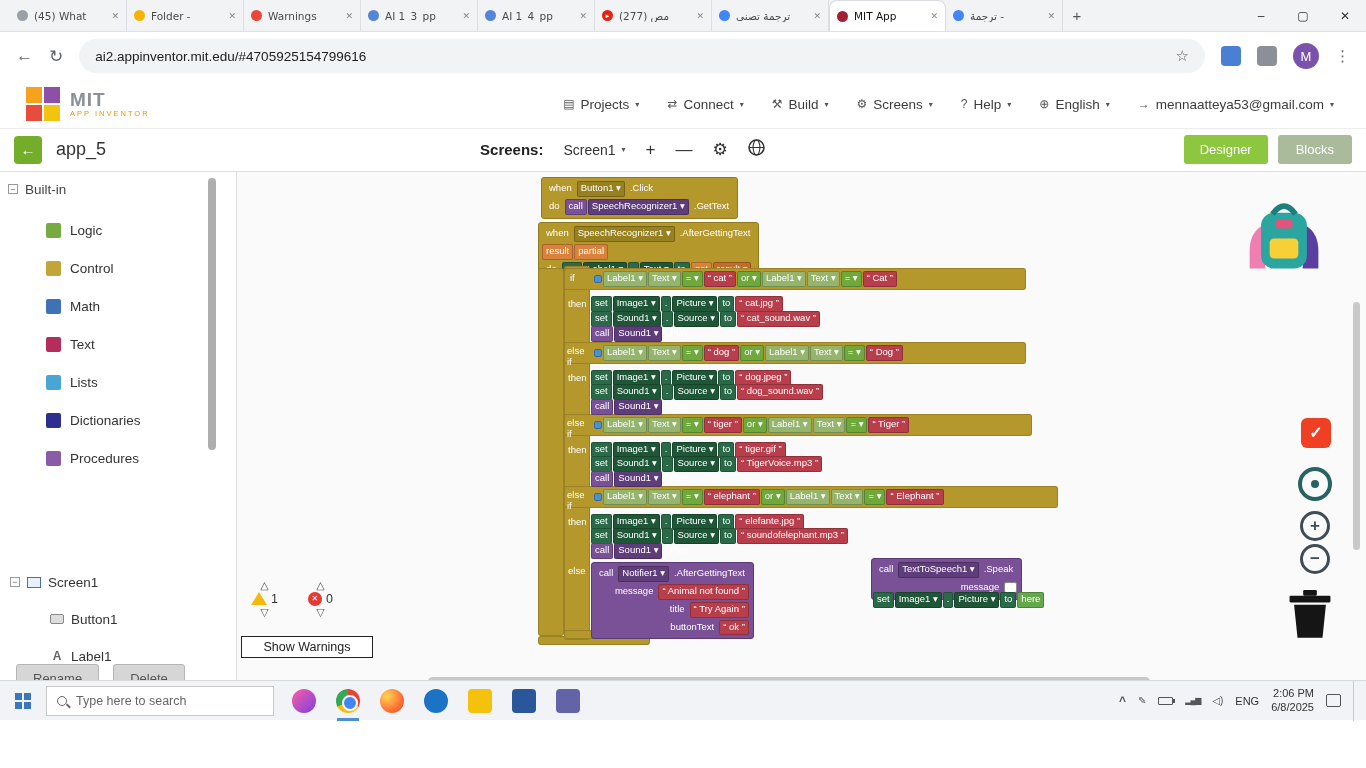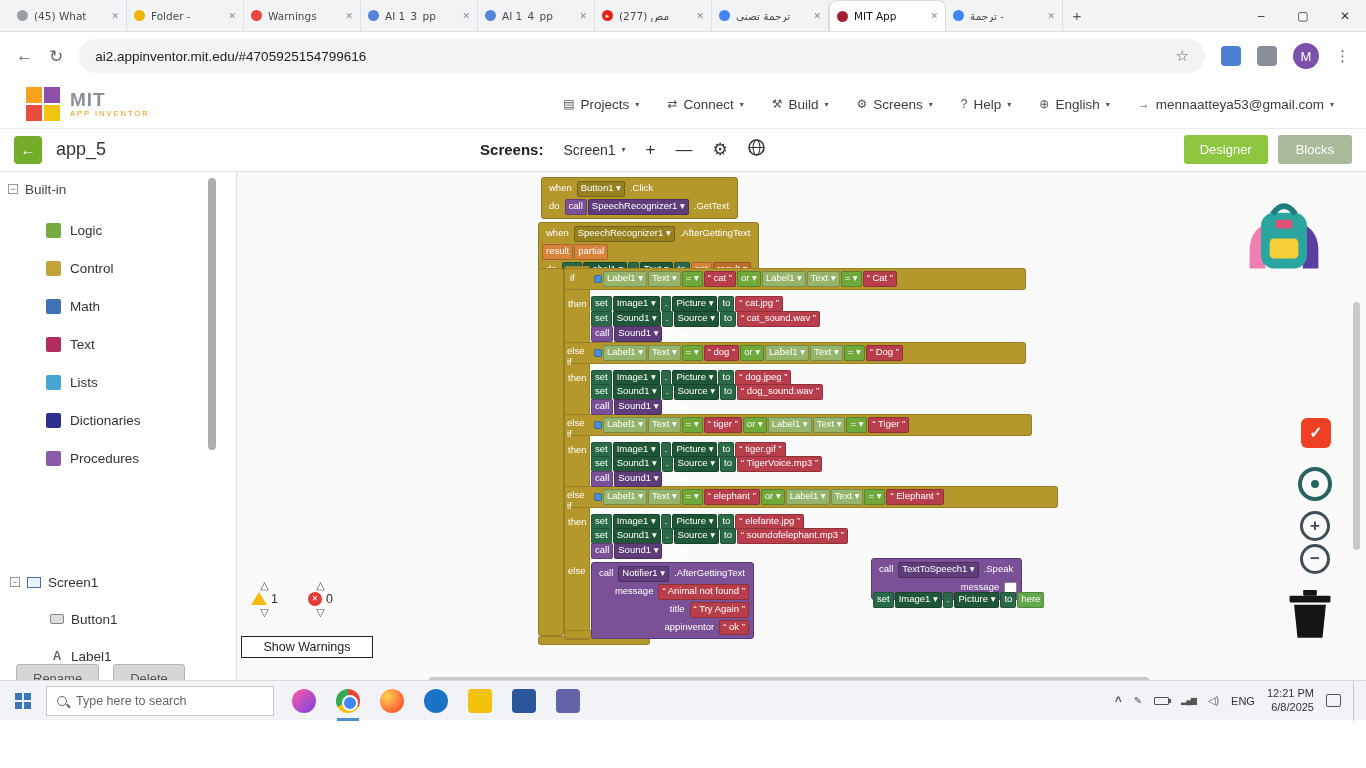--- a/index.html
+++ b/index.html
@@ -552,21 +552,21 @@
               </div>
               <div class="brow">
                 <span class="bseg pt">message</span>
                 <span class="bseg t">“ Animal not found ”</span>
               </div>
               <div class="brow">
                 <span class="bseg pt">title</span>
                 <span class="bseg t">“ Try Again ”</span>
               </div>
               <div class="brow">
-                <span class="bseg pt">appinventor</span>
+                <span class="bseg pt">buttonText</span>
                 <span class="bseg t">“ ok ”</span>
               </div>
             </div>
           </div>
           <div class="bgroup bbox purple ralign" style="left: 634px; top: 386px;">
             <div class="brow">
               <span class="bseg pt">call</span>
               <span class="bseg pd">TextToSpeech1 ▾</span>
               <span class="bseg pt">.Speak</span>
             </div>
@@ -658,20 +658,20 @@
         <div class="tb-app ic-teams" style="background: rgb(98, 100, 167);"></div>
       </div>
     <div class="tb-tray">
       <span class="tray-ic" style="font-size:12px;font-weight:bold">^</span>
       <span class="tray-ic">✎</span>
       <span class="ic-batt"></span>
       <span class="bars">▂▄▆</span>
       <span class="tray-ic">◁)</span>
       <span>ENG</span>
       <div class="clock">
-        <div>12:21 PM</div>
+        <div>2:06 PM</div>
         <div>6/8/2025</div>
       </div>
       <span class="ic-ac"></span>
       <span class="desk-strip"></span>
     </div>
   </div>
 </div>
 
 </body></html>

